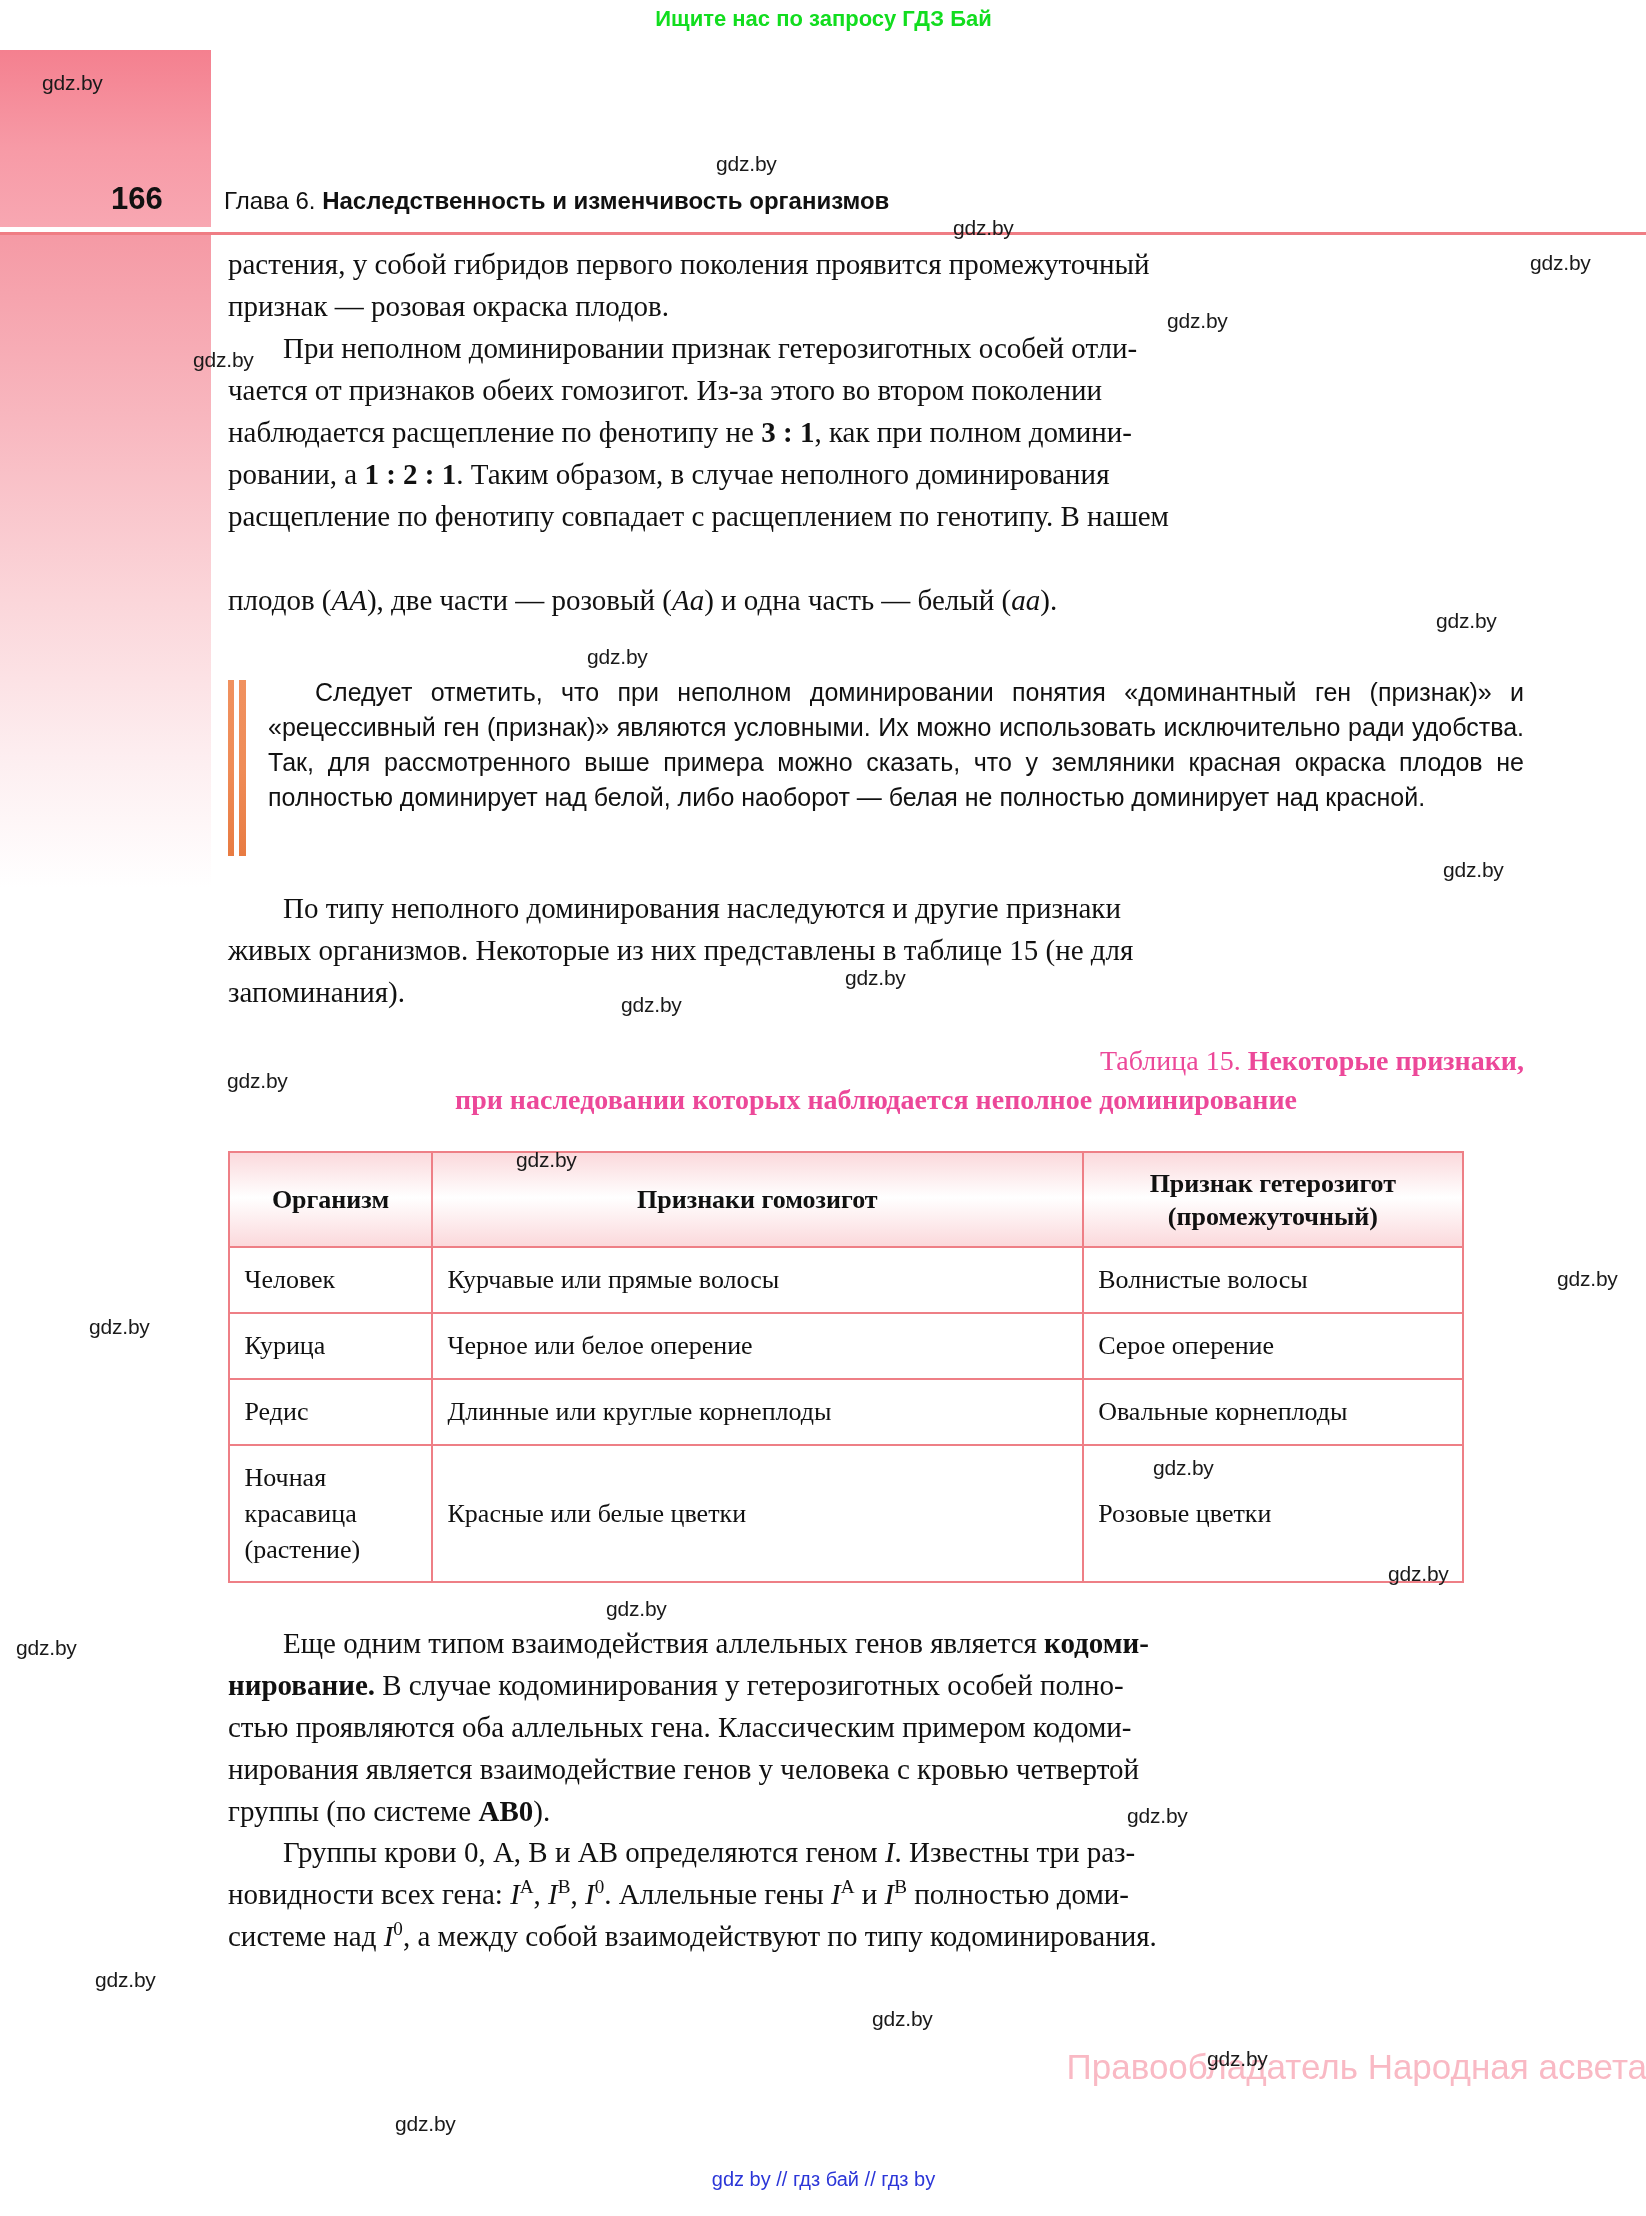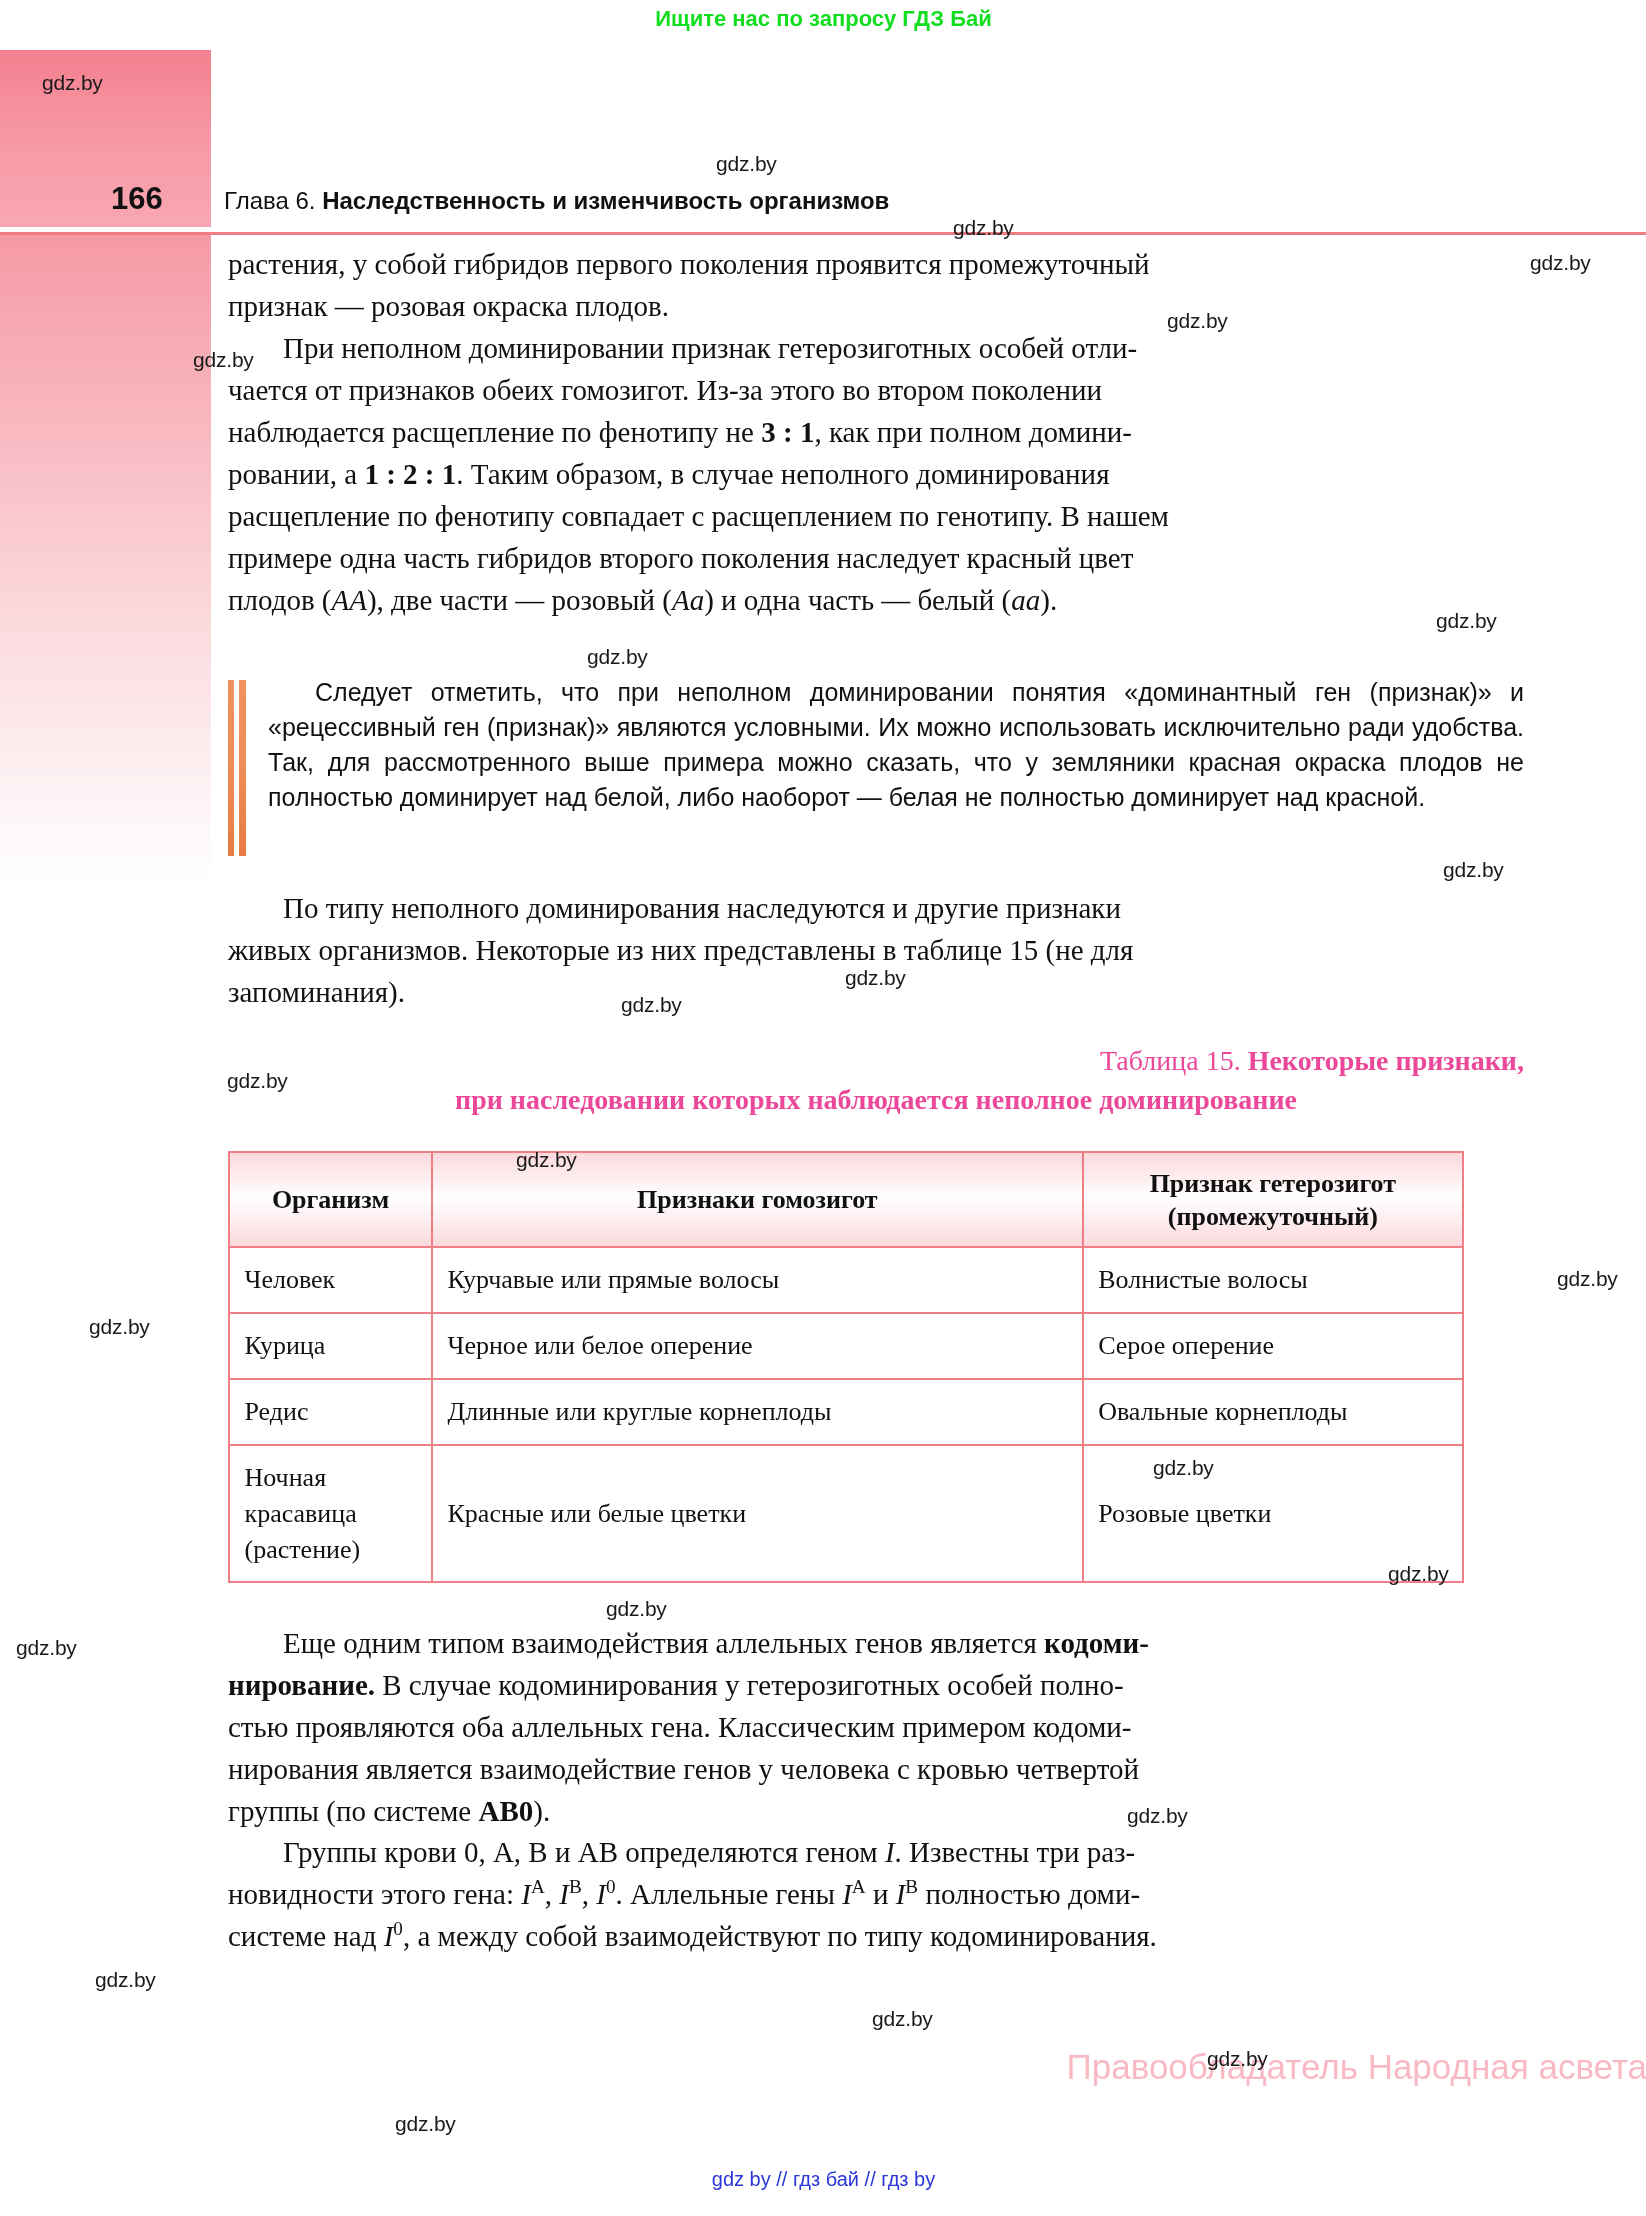--- a/index.html
+++ b/index.html
@@ -203,21 +203,21 @@
   </p>
 </div>
 
 <div class="col" style="top:327px;">
   <p class="body">
     <span class="ind"></span><span>При неполном доминировании признак гетерозиготных особей отли-</span><br>
     <span>чается от признаков обеих гомозигот. Из-за этого во втором поколении</span><br>
     <span>наблюдается расщепление по фенотипу не </span><b>3 : 1</b><span>, как при полном домини-</span><br>
     <span>ровании, а </span><b>1 : 2 : 1</b><span>. Таким образом, в случае неполного доминирования</span><br>
     <span>расщепление по фенотипу совпадает с расщеплением по генотипу. В нашем</span><br>
-    <span>примере одна часть гибридов второго поколения наследует красный цвет</span><br>
+    <br>
     <span>плодов (</span><i>AA</i><span>), две части — розовый (</span><i>Aa</i><span>) и одна часть — белый (</span><i>aa</i><span>).</span>
   </p>
 </div>
 
 <div class="note-wrap">
   <div class="note-bars">
       <span></span>
       <span></span>
     </div>
   <div class="note-text"><span class="ind2"></span><span>Следует отметить, что при неполном доминировании понятия «доминантный ген (признак)» и «рецессивный ген (признак)» являются условными. Их можно использовать исключительно ради удобства. Так, для рассмотренного выше примера можно сказать, что у земляники красная окраска плодов не полностью доминирует над белой, либо наоборот — белая не полностью доминирует над красной.</span></div>
@@ -283,21 +283,21 @@
     <b>нирование.</b><span> В случае кодоминирования у гетерозиготных особей полно-</span><br>
     <span>стью проявляются оба аллельных гена. Классическим примером кодоми-</span><br>
     <span>нирования является взаимодействие генов у человека с кровью четвертой</span><br>
     <span>группы (по системе </span><b>АВ0</b><span>).</span>
   </p>
 </div>
 
 <div class="col" style="top:1831px;">
   <p class="body">
     <span class="ind"></span><span>Группы крови 0, А, В и АВ определяются геном </span><i>I</i><span>. Известны три раз-</span><br>
-    <span>новидности этого гена: </span><i>I</i><sup>A</sup><span>, </span><i>I</i><sup>B</sup><span>, </span><i>I</i><sup>0</sup><span>. Аллельные гены </span><i>I</i><sup>A</sup><span> и </span><i>I</i><sup>B</sup><span> полностью доми-</span><br>
+    <span>новидности всех гена: </span><i>I</i><sup>A</sup><span>, </span><i>I</i><sup>B</sup><span>, </span><i>I</i><sup>0</sup><span>. Аллельные гены </span><i>I</i><sup>A</sup><span> и </span><i>I</i><sup>B</sup><span> полностью доми-</span><br>
     <span>системе над </span><i>I</i><sup>0</sup><span>, а между собой взаимодействуют по типу кодоминирования.</span>
   </p>
 </div>
 
 <div class="copyright">Правообладатель Народная асвета</div>
 <div class="botlinks">gdz by  //  гдз бай  //  гдз by</div>
 
 <div id="wm-layer">
     <div class="wm" style="left: 42px; top: 71px;">gdz.by</div>
     <div class="wm" style="left: 716px; top: 152px;">gdz.by</div>

